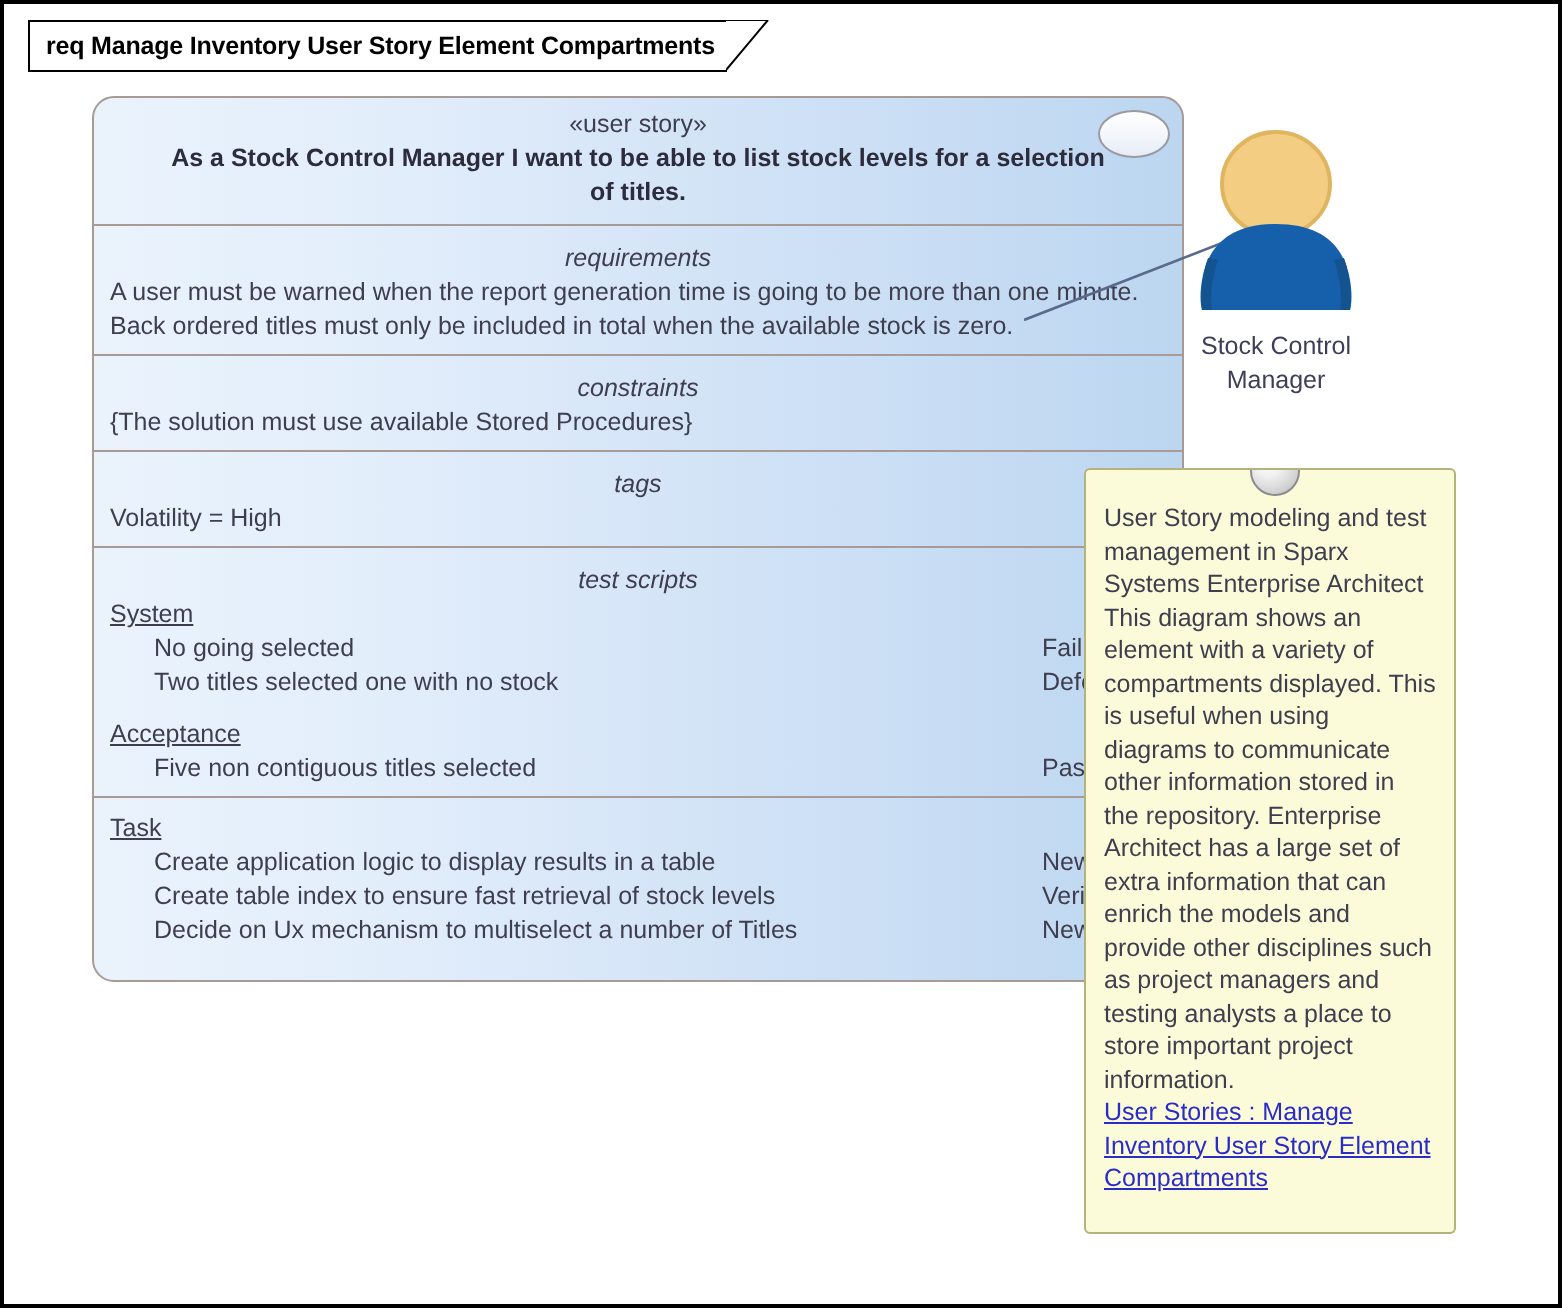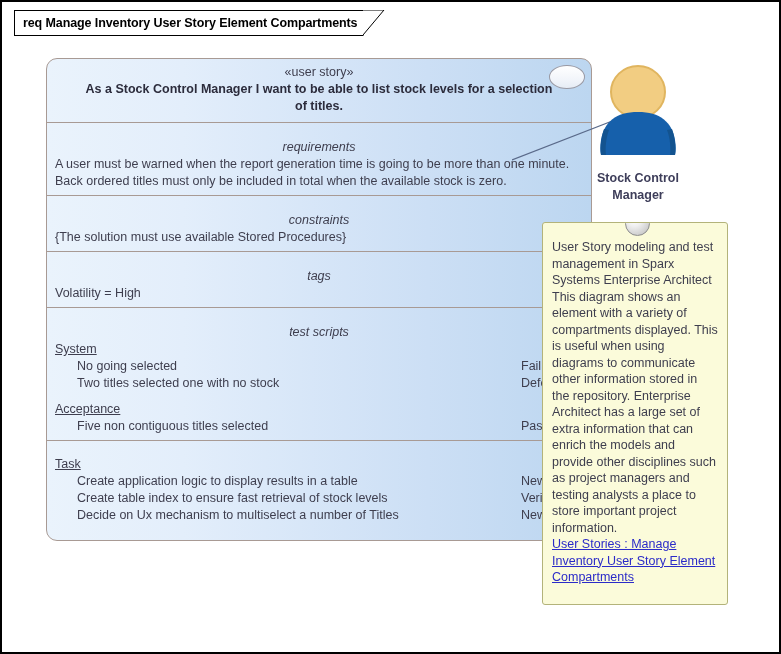--- a/index.html
+++ b/index.html
@@ -53,33 +53,33 @@
     position: relative;
     width: 22px;
     height: 26px;
   }
   #diagram-tab .tab-slant svg { display: block; }
 
   
   #user-story-element {
     position: absolute;
     left: 44px;
-    top: 56px;
+    top: 46px;
     width: 546px;
     border: 1px solid #a89a94;
     border-radius: 11px;
     box-sizing: border-box;
     background: linear-gradient(to right, #eaf3fc 0%, #e3eefb 25%, #ccdff5 70%, #bcd6f0 100%);
     overflow: hidden;
   }
   .compartment {
     position: relative;
     box-sizing: border-box;
     border-top: 1px solid #a89a94;
-    padding: 15px 8px 5px 8px;
+    padding: 7px 8px 5px 8px;
     color: #3e3e4e;
     font-size: 12.5px;
     line-height: 17px;
   }
   .compartment:first-child { border-top: none; }
   .comp-title {
     text-align: center;
     font-style: italic;
     font-size: 12.5px;
     color: #3e3e4e;
@@ -155,32 +155,32 @@
   #actor-stock-control-manager {
     position: absolute;
     left: 580px;
     top: 62px;
     width: 112px;
     text-align: center;
   }
   #actor-figure-icon { position: relative; width: 112px; height: 95px; }
   #actor-figure-icon svg { display: block; }
   #actor-label {
-    margin-top: 11px;
-    font-size: 12.5px;
-    font-weight: bold;
+    margin-top: 6px;
+    font-size: 12.5px;
+    font-weight: normal;
     color: #3e3e5a;
     line-height: 17px;
   }
 
   
   #diagram-note {
     position: absolute;
     left: 540px;
-    top: 220px;
+    top: 232px;
     width: 186px;
     height: 383px;
     box-sizing: border-box;
     border: 1px solid #b3b37a;
     border-radius: 3px;
     background: #fbfbda;
     padding: 16px 9px 8px 9px;
     font-size: 12.5px;
     line-height: 16.5px;
     color: #3e3e4e;

